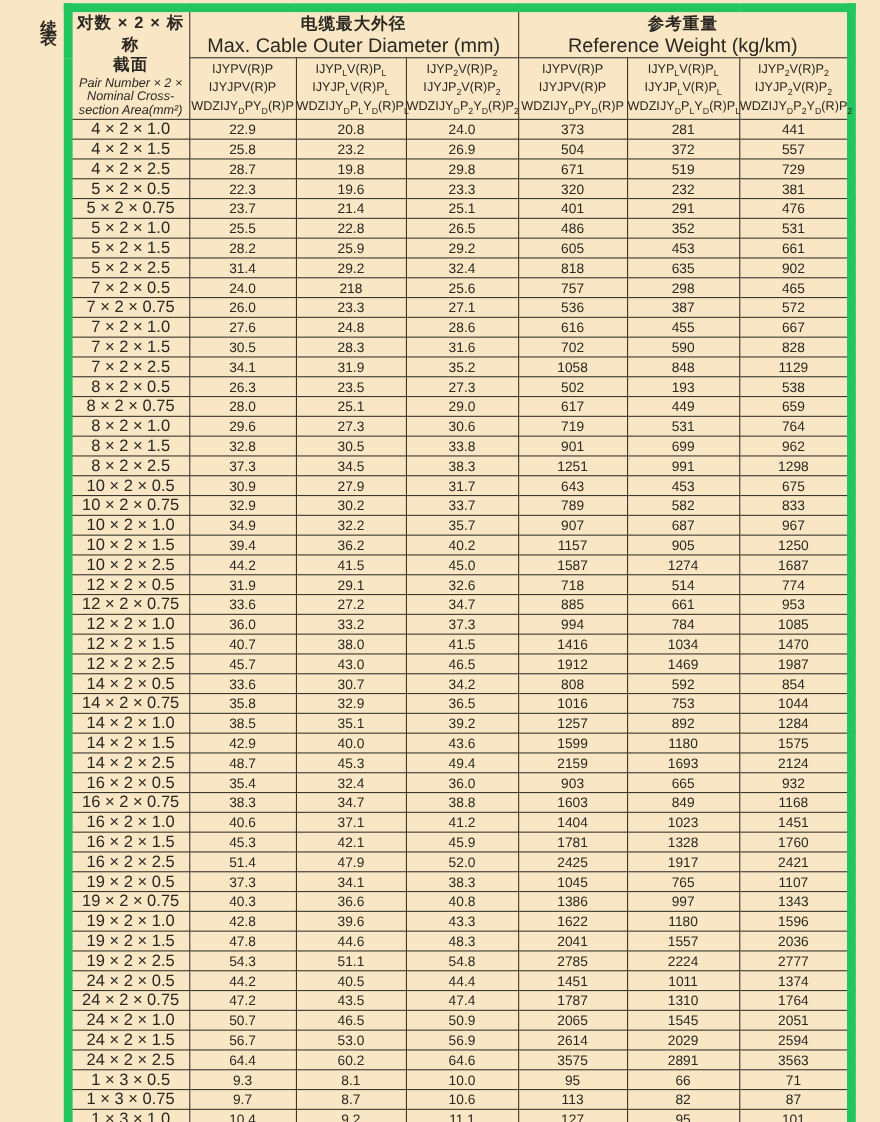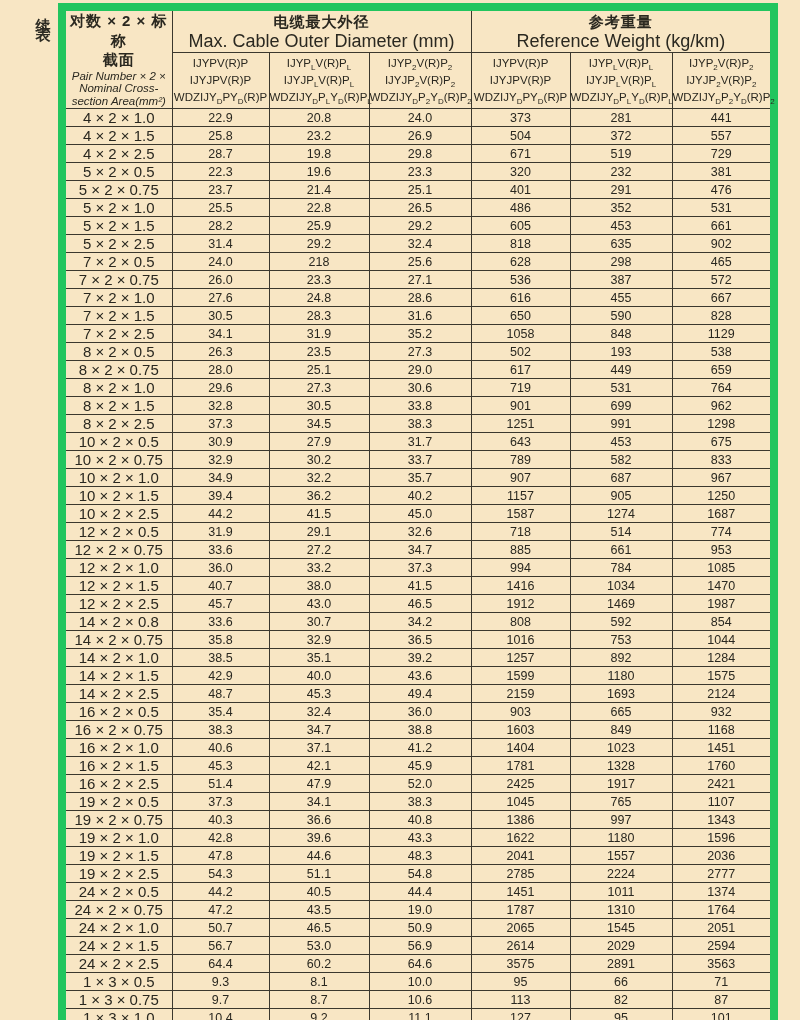--- a/index.html
+++ b/index.html
@@ -179,21 +179,21 @@
         <td>32.4</td>
         <td>818</td>
         <td>635</td>
         <td>902</td>
       </tr>
       <tr class="data">
         <td class="lbl">7 × 2 × 0.5</td>
         <td>24.0</td>
         <td>218</td>
         <td>25.6</td>
-        <td>628</td>
+        <td>757</td>
         <td>298</td>
         <td>465</td>
       </tr>
       <tr class="data">
         <td class="lbl">7 × 2 × 0.75</td>
         <td>26.0</td>
         <td>23.3</td>
         <td>27.1</td>
         <td>536</td>
         <td>387</td>
@@ -206,21 +206,21 @@
         <td>28.6</td>
         <td>616</td>
         <td>455</td>
         <td>667</td>
       </tr>
       <tr class="data">
         <td class="lbl">7 × 2 × 1.5</td>
         <td>30.5</td>
         <td>28.3</td>
         <td>31.6</td>
-        <td>650</td>
+        <td>702</td>
         <td>590</td>
         <td>828</td>
       </tr>
       <tr class="data">
         <td class="lbl">7 × 2 × 2.5</td>
         <td>34.1</td>
         <td>31.9</td>
         <td>35.2</td>
         <td>1058</td>
         <td>848</td>
@@ -355,21 +355,21 @@
       <tr class="data">
         <td class="lbl">12 × 2 × 2.5</td>
         <td>45.7</td>
         <td>43.0</td>
         <td>46.5</td>
         <td>1912</td>
         <td>1469</td>
         <td>1987</td>
       </tr>
       <tr class="data">
-        <td class="lbl">14 × 2 × 0.8</td>
+        <td class="lbl">14 × 2 × 0.5</td>
         <td>33.6</td>
         <td>30.7</td>
         <td>34.2</td>
         <td>808</td>
         <td>592</td>
         <td>854</td>
       </tr>
       <tr class="data">
         <td class="lbl">14 × 2 × 0.75</td>
         <td>35.8</td>
@@ -502,21 +502,21 @@
         <td>40.5</td>
         <td>44.4</td>
         <td>1451</td>
         <td>1011</td>
         <td>1374</td>
       </tr>
       <tr class="data">
         <td class="lbl">24 × 2 × 0.75</td>
         <td>47.2</td>
         <td>43.5</td>
-        <td>19.0</td>
+        <td>47.4</td>
         <td>1787</td>
         <td>1310</td>
         <td>1764</td>
       </tr>
       <tr class="data">
         <td class="lbl">24 × 2 × 1.0</td>
         <td>50.7</td>
         <td>46.5</td>
         <td>50.9</td>
         <td>2065</td>

